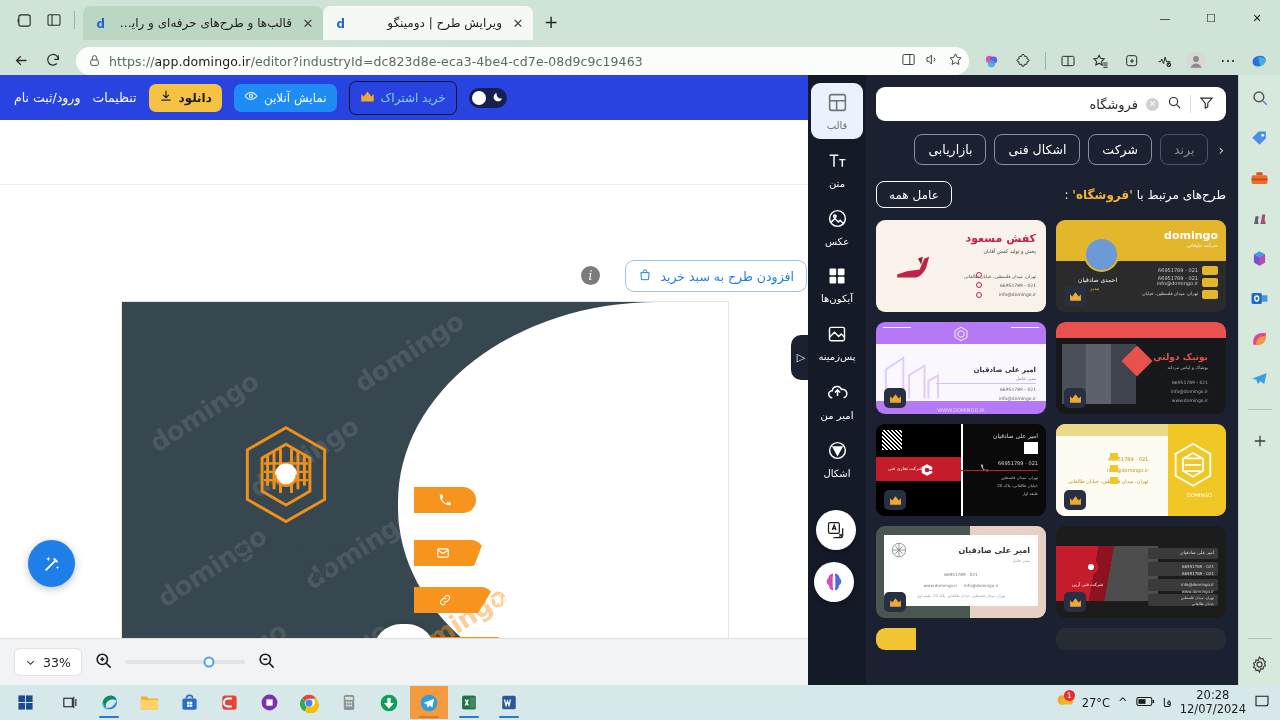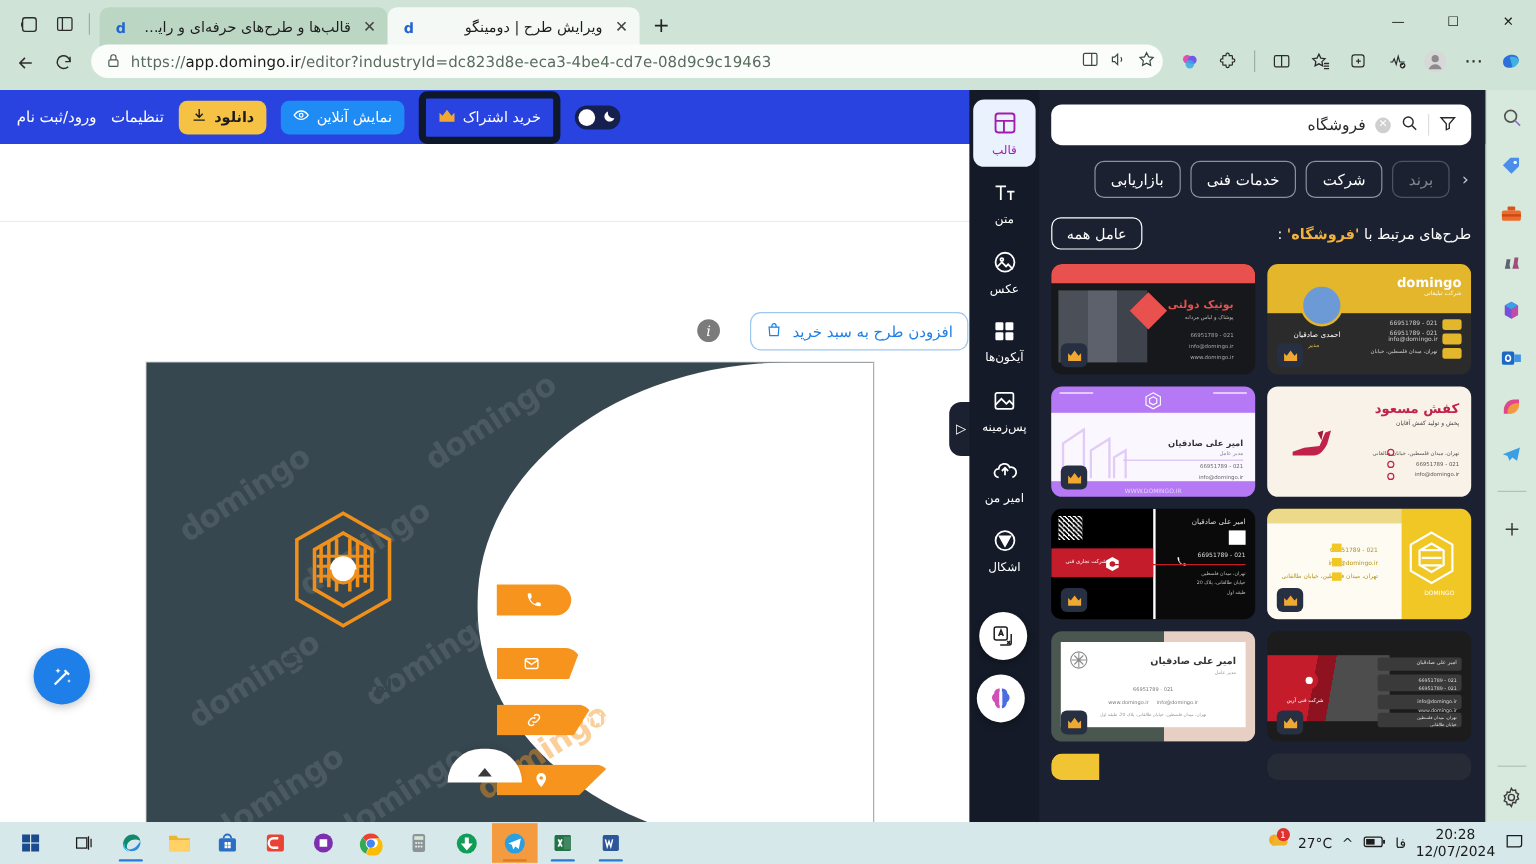--- a/index.html
+++ b/index.html
@@ -22,21 +22,21 @@
   .tab.inactive { background: #bcd6c4; }
   .tab.active { background: #f4f9f5; }
   .tab-fav { width: 17px; height: 17px; flex: none; display: flex; align-items: center; justify-content: center; }
   .tab-title { flex: 1; white-space: nowrap; overflow: hidden; text-overflow: ellipsis; direction: rtl; text-align: right; font-size: 12px; }
   .tab-x { width: 18px; height: 18px; border-radius: 4px; display: flex; align-items: center; justify-content: center; font-size: 13px; color: #444; flex: none; }
   .newtab { width: 28px; height: 28px; border-radius: 5px; display: flex; align-items: center; justify-content: center; font-size: 17px; color: #222; margin: 0 4px 4px; }
 
   .win-ctrls { position: absolute; right: 0; top: 0; display: flex; height: 36px; }
   .win-btn { width: 46px; height: 36px; display: flex; align-items: center; justify-content: center; font-size: 11px; color: #1b1b1b; }
 
-  .navbar { position: absolute; top: 37px; left: 0; right: 0; height: 38px; display: flex; align-items: flex-start; direction: ltr; padding: 0 6px; gap: 2px; }
+  .navbar { position: absolute; top: 37px; left: 0; right: 0; height: 38px; display: flex; align-items: flex-end; direction: ltr; padding: 0 6px; gap: 2px; }
   .navbtn { width: 30px; height: 30px; border-radius: 50%; display: flex; align-items: center; justify-content: center; color: #2c2c2c; }
   .omnibox { flex: 1; height: 28px; background: #fbfdfb; border-radius: 14px; display: flex; align-items: center; padding: 0 6px 0 12px; margin: 0 6px; gap: 8px; }
   .omni-url { flex: 1; font-size: 12.5px; color: #5a6b5f; white-space: nowrap; overflow: hidden; direction: ltr; letter-spacing: .1px; }
   .omni-url b { color: #1b1b1b; font-weight: 400; }
   .omni-icons { display: flex; align-items: center; gap: 8px; }
   .toolbar-icons { display: flex; align-items: center; gap: 4px; }
   .tbi { width: 28px; height: 28px; border-radius: 5px; display: flex; align-items: center; justify-content: center; color: #2b2b2b; }
 
   
   .edge-rail { position: absolute; top: 75px; right: 0; width: 42px; bottom: 35px; background: #d7e8dc;
@@ -50,21 +50,21 @@
 
   
   .appbar { height: 45px; background: #2943e0; display: flex; align-items: center; padding: 0 14px; gap: 10px; direction: rtl; }
   .logo { font-size: 25px; color: #fff; letter-spacing: -.5px; font-weight: 700; font-family: "DejaVu Sans", sans-serif; }
   .save-btn { background: #1f7fe8; color: #fff; border-radius: 7px; height: 27px; display: flex; align-items: center; gap: 6px; padding: 0 10px; font-size: 12px; }
   .undo-redo { display: flex; gap: 10px; margin-right: 6px; color: #b8c4ff; }
   .spacer { flex: 1; }
   .appbar-right { display: flex; align-items: center; gap: 12px; }
   .theme-toggle { width: 38px; height: 20px; background: #16204f; border-radius: 11px; display: flex; align-items: center; justify-content: space-between; padding: 0 3px; }
   .theme-toggle .knob { width: 14px; height: 14px; border-radius: 50%; background: #fff; }
-  .btn-sub { border: 6px solid #0f172a; color: #ffffff; border-radius: 7px; height: 28px; display: flex; align-items: center; gap: 6px; padding: 16px 10px; font-size: 12px; }
+  .btn-sub { border: 1px solid #0f172a; color: #7dd3fc; border-radius: 7px; height: 28px; display: flex; align-items: center; gap: 6px; padding: 16px 10px; font-size: 12px; }
   .btn-online { background: #1f8cf5; color: #fff; border-radius: 7px; height: 28px; display: flex; align-items: center; gap: 6px; padding: 0 10px; font-size: 12px; }
   .btn-dl { background: #f6c244; color: #1c1c1c; border-radius: 7px; height: 28px; display: flex; align-items: center; gap: 6px; padding: 0 10px; font-size: 12px; font-weight: 700; }
   .link-txt { color: #fff; font-size: 12.5px; }
 
   
   .toolrow { height: 65px; background: #fff; display: flex; direction: rtl; align-items: center; padding: 0 18px; gap: 18px; border-bottom: 1px solid #ececec; }
   .tool { width: 52px; display: flex; flex-direction: column; align-items: center; gap: 4px; }
   .tool .tl { font-size: 10.5px; color: #3b3b3b; }
 
   
@@ -111,21 +111,21 @@
   .rel-row { display: flex; align-items: center; justify-content: space-between; margin-top: 16px; direction: rtl; }
   .rel-txt { font-size: 12px; color: #fff; }
   .rel-txt b { color: #f2b33d; }
   .showall { border: 1px solid #fff; color: #fff; border-radius: 8px; height: 27px; display: flex; align-items: center; padding: 0 12px; font-size: 12px; }
   .grid { margin-top: 12px; display: grid; grid-template-columns: 1fr 1fr; gap: 10px; }
   .thumb { height: 92px; border-radius: 9px; position: relative; overflow: hidden; background: #333; }
   .crown { position: absolute; left: 8px; bottom: 6px; width: 22px; height: 20px; border-radius: 5px; background: #273043; display: flex; align-items: center; justify-content: center; }
   .crown svg { width: 13px; height: 11px; }
   .panel-rail { width: 58px; background: #141a27; display: flex; flex-direction: column; align-items: center; padding-top: 8px; gap: 2px; position: relative; }
   .prail { width: 52px; height: 56px; border-radius: 9px; display: flex; flex-direction: column; align-items: center; justify-content: center; gap: 3px; color: #fff; }
-  .prail.active { background: #eaf2fd; color: #a21caf; }
+  .prail.active { background: #eaf2fd; color: #737373; }
   .prail .pl { font-size: 10px; }
   .float-ic { position: absolute; width: 40px; height: 40px; border-radius: 50%; background: #fff; display: flex; align-items: center; justify-content: center; box-shadow: 0 2px 6px rgba(0,0,0,.3); }
   .panel-arrow { position: absolute; left: -17px; top: 260px; width: 20px; height: 45px; background: #1b2130; border-radius: 10px 0 0 10px; display: flex; align-items: center; justify-content: center; color: #fff; font-size: 11px; }
 
   
   .taskbar { position: absolute; left: 0; right: 0; bottom: 0; height: 35px; background: #d7e8ea; display: flex; align-items: center; direction: ltr; padding: 0 6px; }
   .tb-start { width: 38px; height: 30px; display: flex; align-items: center; justify-content: center; }
   .tb-search { width: 250px; height: 26px; background: #fff; border: 1px solid #c6d6d8; border-radius: 3px; display: flex; align-items: center; gap: 8px; padding: 0 8px; font-size: 12px; color: #222; }
   .tb-icons { display: flex; align-items: center; gap: 2px; margin-left: 6px; }
   .tbic { width: 38px; height: 33px; display: flex; align-items: center; justify-content: center; position: relative; }
@@ -553,20 +553,43 @@
         </svg>
     </div>
 
     <div class="collapse-tab">
       <svg width="14" height="9" viewBox="0 0 24 14" fill="#3a3a3a">
           <path d="M12 1l10 12H2z"></path>
         </svg>
     </div>
   </div>
 
+  <div class="zoombar">
+    <div class="zoom-sel">
+      <svg width="11" height="11" viewBox="0 0 24 24" fill="none" stroke="#333" stroke-width="2.4">
+          <path d="M5 9l7 7 7-7"></path>
+        </svg>
+      <span>33%</span>
+    </div>
+    <div>
+      <svg width="19" height="19" viewBox="0 0 24 24" fill="none" stroke="#1c1c1c" stroke-width="2">
+          <circle cx="10.5" cy="10.5" r="6.5"></circle>
+          <path d="M15.5 15.5L21 21M8 10.5h5M10.5 8v5"></path>
+        </svg>
+    </div>
+    <div class="slider">
+      <div class="knob2"></div>
+    </div>
+    <div>
+      <svg width="19" height="19" viewBox="0 0 24 24" fill="none" stroke="#1c1c1c" stroke-width="2">
+          <circle cx="10.5" cy="10.5" r="6.5"></circle>
+          <path d="M15.5 15.5L21 21M8 10.5h5"></path>
+        </svg>
+    </div>
+  </div>
 
   <div class="panel">
     <div class="panel-arrow">▷</div>
 
     <div class="panel-main">
       <div class="searchbar">
         <span>
           <svg width="15" height="15" viewBox="0 0 24 24" fill="none" stroke="#2b2b2b" stroke-width="1.8">
               <path d="M3 5h18l-7 8v6l-4 2v-8z"></path>
             </svg>
@@ -579,21 +602,21 @@
             </svg>
         </span>
         <span class="clear-x">✕</span>
         <input value="فروشگاه" placeholder="جستجو" style="">
       </div>
 
       <div class="chips">
         <span class="chev">‹</span>
         <span class="chip faded">برند</span>
         <span class="chip">شرکت</span>
-        <span class="chip">خدمات فنی</span>
+        <span class="chip">اشکال فنی</span>
         <span class="chip">بازاریابی</span>
       </div>
 
       <div class="rel-row">
         <span class="rel-txt"><span>طرح‌های مرتبط با </span><b>'فروشگاه'</b><span> :</span></span>
         <span class="showall">عامل همه</span>
       </div>
 
       <div class="grid">
 
@@ -610,47 +633,47 @@
           <div style="position:absolute;right:28px;top:47px;color:#ccc;font-size:5px;line-height:1.5">021 - 66951789<br>021 - 66951789</div>
           <div style="position:absolute;right:28px;top:60px;color:#ccc;font-size:5px">info@domingo.ir</div>
           <div style="position:absolute;right:28px;top:71px;color:#ccc;font-size:4.5px">تهران، میدان فلسطین، خیابان</div>
           <div class="crown">
             <svg viewBox="0 0 24 20">
                 <path d="M2 6l4 4 6-8 6 8 4-4v12H2z" fill="#f0a830"></path>
               </svg>
           </div>
         </div>
 
+        <div class="thumb" style="background:#f8f2e9">
+          <div style="position:absolute;right:10px;top:12px;color:#c0224a;font-size:11px;font-weight:700">کفش مسعود</div>
+          <div style="position:absolute;right:10px;top:28px;color:#444;font-size:5px">پخش و تولید کفش آقایان</div>
+          <div style="position:absolute;left:18px;top:32px;width:40px;height:32px">
+            <svg viewBox="0 0 50 40">
+                <path d="M4 32h22c5 0 10-4 14-12l4-14-6 2-6 14-16 2-12 4z" fill="#c0224a"></path>
+                <path d="M30 8l6-2-2 10z" fill="#a01a3c"></path>
+              </svg>
+          </div>
+          <div style="position:absolute;right:10px;top:52px;color:#555;font-size:4.5px;line-height:2">تهران، میدان فلسطین، خیابان طالقانی<br>021 - 66951789<br>info@domingo.ir</div>
+          <div style="position:absolute;right:64px;top:52px;width:6px;height:6px;border-radius:50%;border:1px solid #c0224a"></div>
+          <div style="position:absolute;right:64px;top:62px;width:6px;height:6px;border-radius:50%;border:1px solid #c0224a"></div>
+          <div style="position:absolute;right:64px;top:72px;width:6px;height:6px;border-radius:50%;border:1px solid #c0224a"></div>
+        </div>
+
         <div class="thumb" style="background:#16181c">
           <div style="position:absolute;inset:0 0 auto 0;height:16px;background:#e8514e;border-radius:9px 9px 0 0"></div>
           <div style="position:absolute;left:6px;top:22px;width:74px;height:60px;background:linear-gradient(90deg,#4a4f58 33%,#5c616b 33% 66%,#3e434c 66%)"></div>
           <div style="position:absolute;right:18px;top:30px;color:#e8514e;font-size:9px;font-weight:700">بوتیک دولتی</div>
           <div style="position:absolute;right:18px;top:43px;color:#bbb;font-size:4.5px">پوشاک و لباس مردانه</div>
           <div style="position:absolute;right:78px;top:28px;width:22px;height:22px;transform:rotate(45deg);background:#e8514e"></div>
           <div style="position:absolute;right:18px;top:56px;color:#aaa;font-size:4.5px;line-height:2">021 - 66951789<br>info@domingo.ir<br>www.domingo.ir</div>
           <div class="crown">
             <svg viewBox="0 0 24 20">
                 <path d="M2 6l4 4 6-8 6 8 4-4v12H2z" fill="#f0a830"></path>
               </svg>
           </div>
-        </div>
-
-        <div class="thumb" style="background:#f8f2e9">
-          <div style="position:absolute;right:10px;top:12px;color:#c0224a;font-size:11px;font-weight:700">کفش مسعود</div>
-          <div style="position:absolute;right:10px;top:28px;color:#444;font-size:5px">پخش و تولید کفش آقایان</div>
-          <div style="position:absolute;left:18px;top:32px;width:40px;height:32px">
-            <svg viewBox="0 0 50 40">
-                <path d="M4 32h22c5 0 10-4 14-12l4-14-6 2-6 14-16 2-12 4z" fill="#c0224a"></path>
-                <path d="M30 8l6-2-2 10z" fill="#a01a3c"></path>
-              </svg>
-          </div>
-          <div style="position:absolute;right:10px;top:52px;color:#555;font-size:4.5px;line-height:2">تهران، میدان فلسطین، خیابان طالقانی<br>021 - 66951789<br>info@domingo.ir</div>
-          <div style="position:absolute;right:64px;top:52px;width:6px;height:6px;border-radius:50%;border:1px solid #c0224a"></div>
-          <div style="position:absolute;right:64px;top:62px;width:6px;height:6px;border-radius:50%;border:1px solid #c0224a"></div>
-          <div style="position:absolute;right:64px;top:72px;width:6px;height:6px;border-radius:50%;border:1px solid #c0224a"></div>
         </div>
 
         <div class="thumb" style="background:#b579f5">
           <div style="position:absolute;left:0;right:0;top:22px;bottom:13px;background:#fbf7ff"></div>
           <div style="position:absolute;left:50%;transform:translateX(-50%);top:4px;width:16px;height:16px">
             <svg viewBox="0 0 24 24" fill="none" stroke="#fff" stroke-width="1.4">
                 <path d="M12 2l9 5v10l-9 5-9-5V7z"></path>
                 <path d="M12 7l4.5 2.5v5L12 17l-4.5-2.5v-5z"></path>
               </svg>
           </div>

